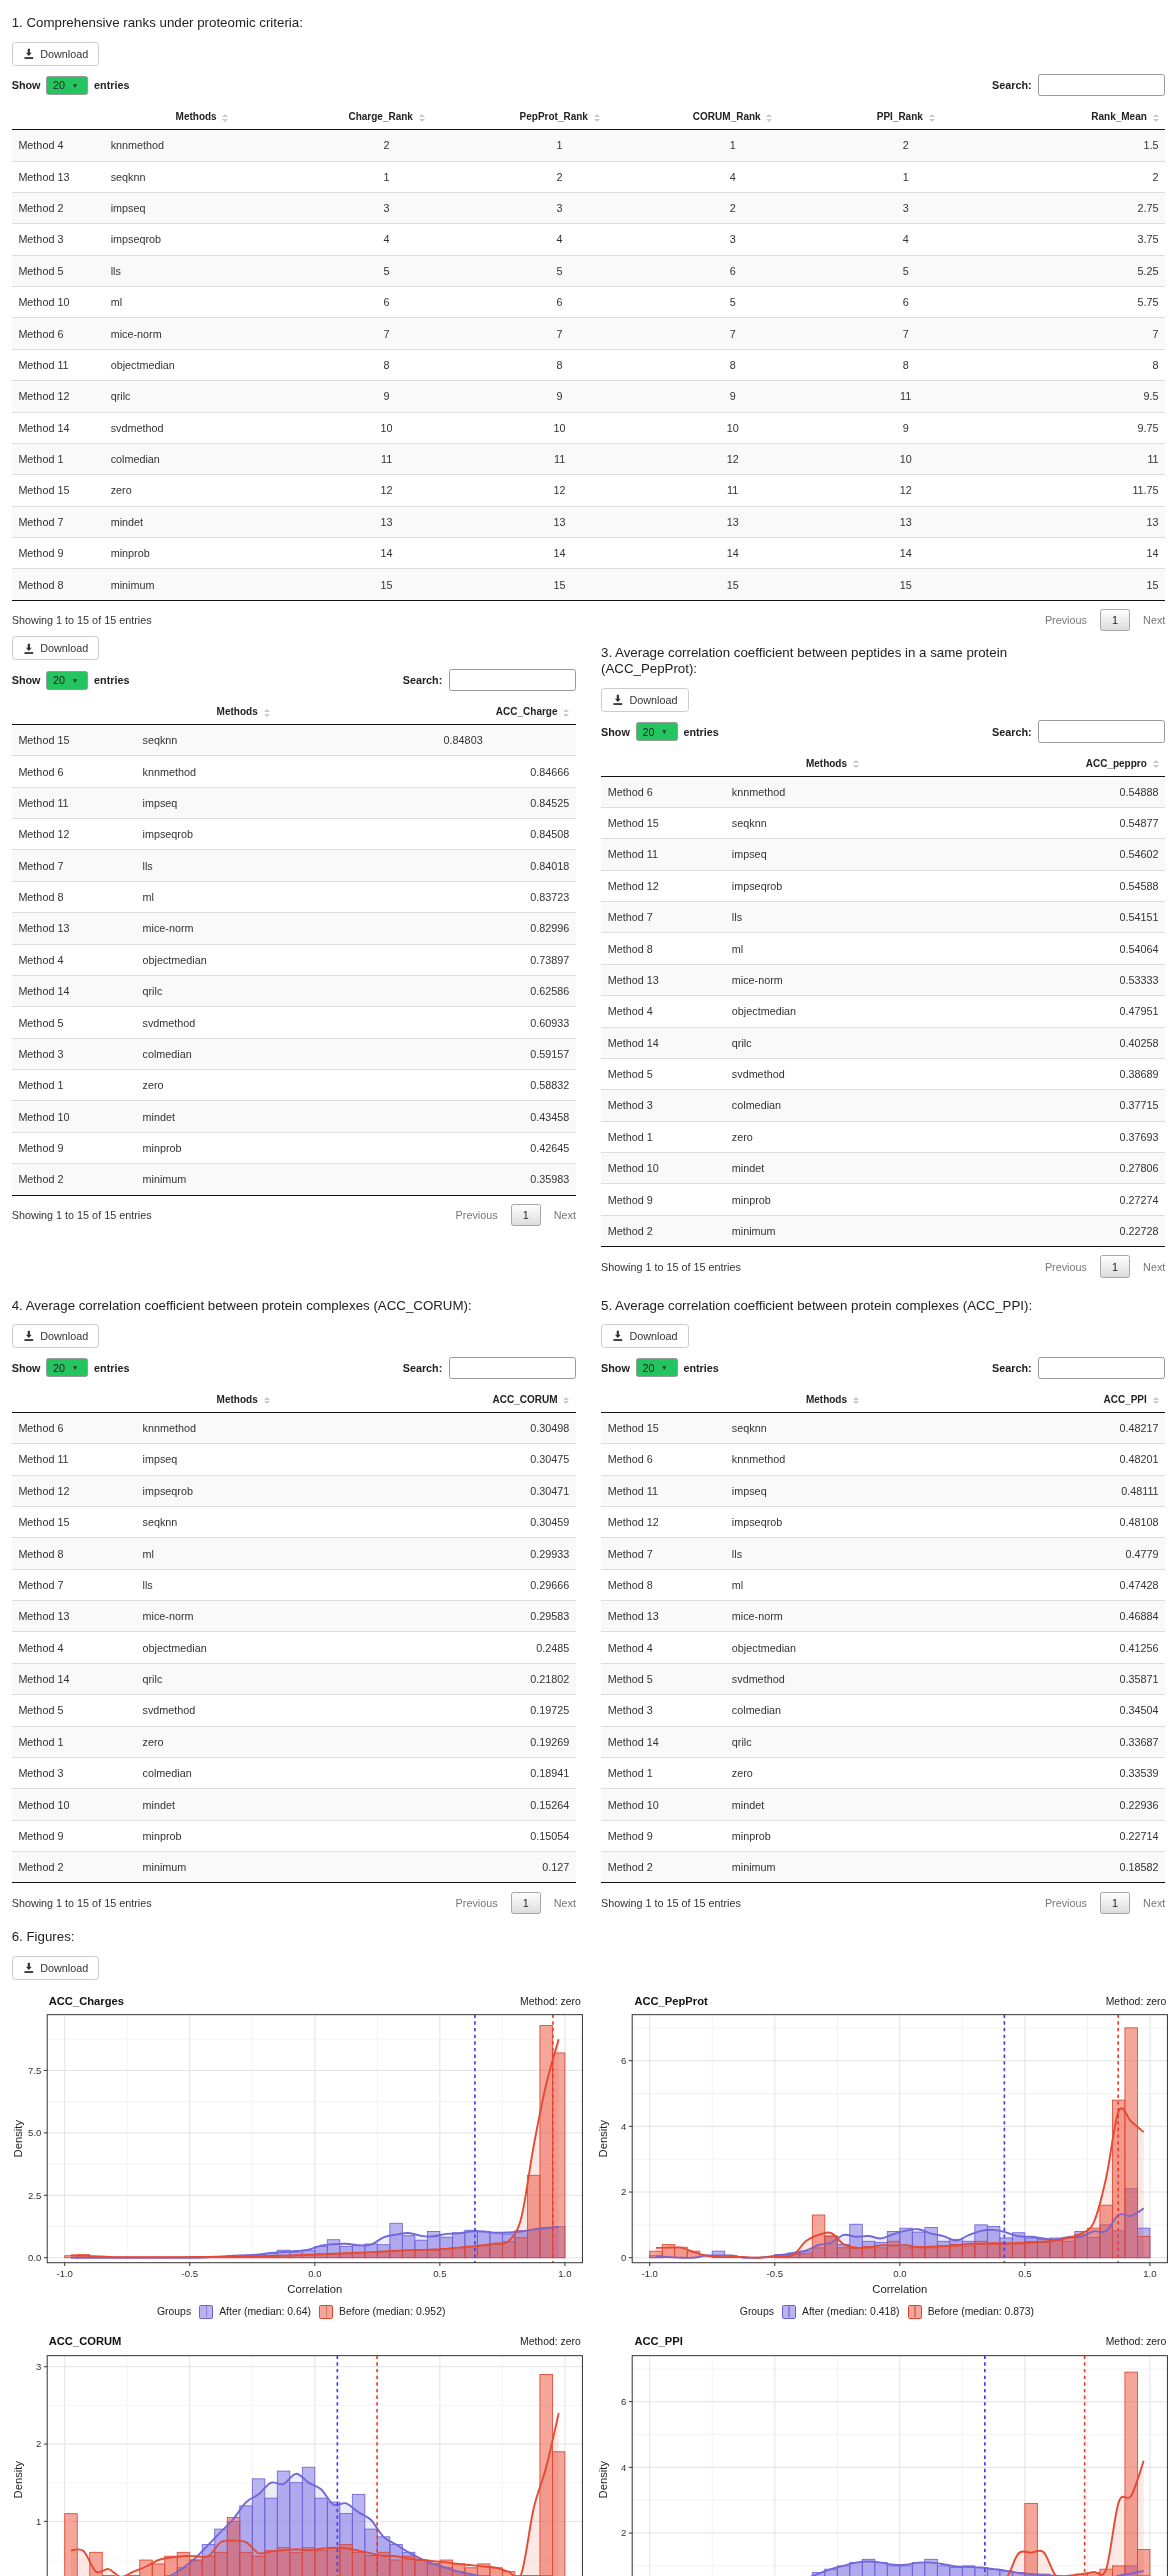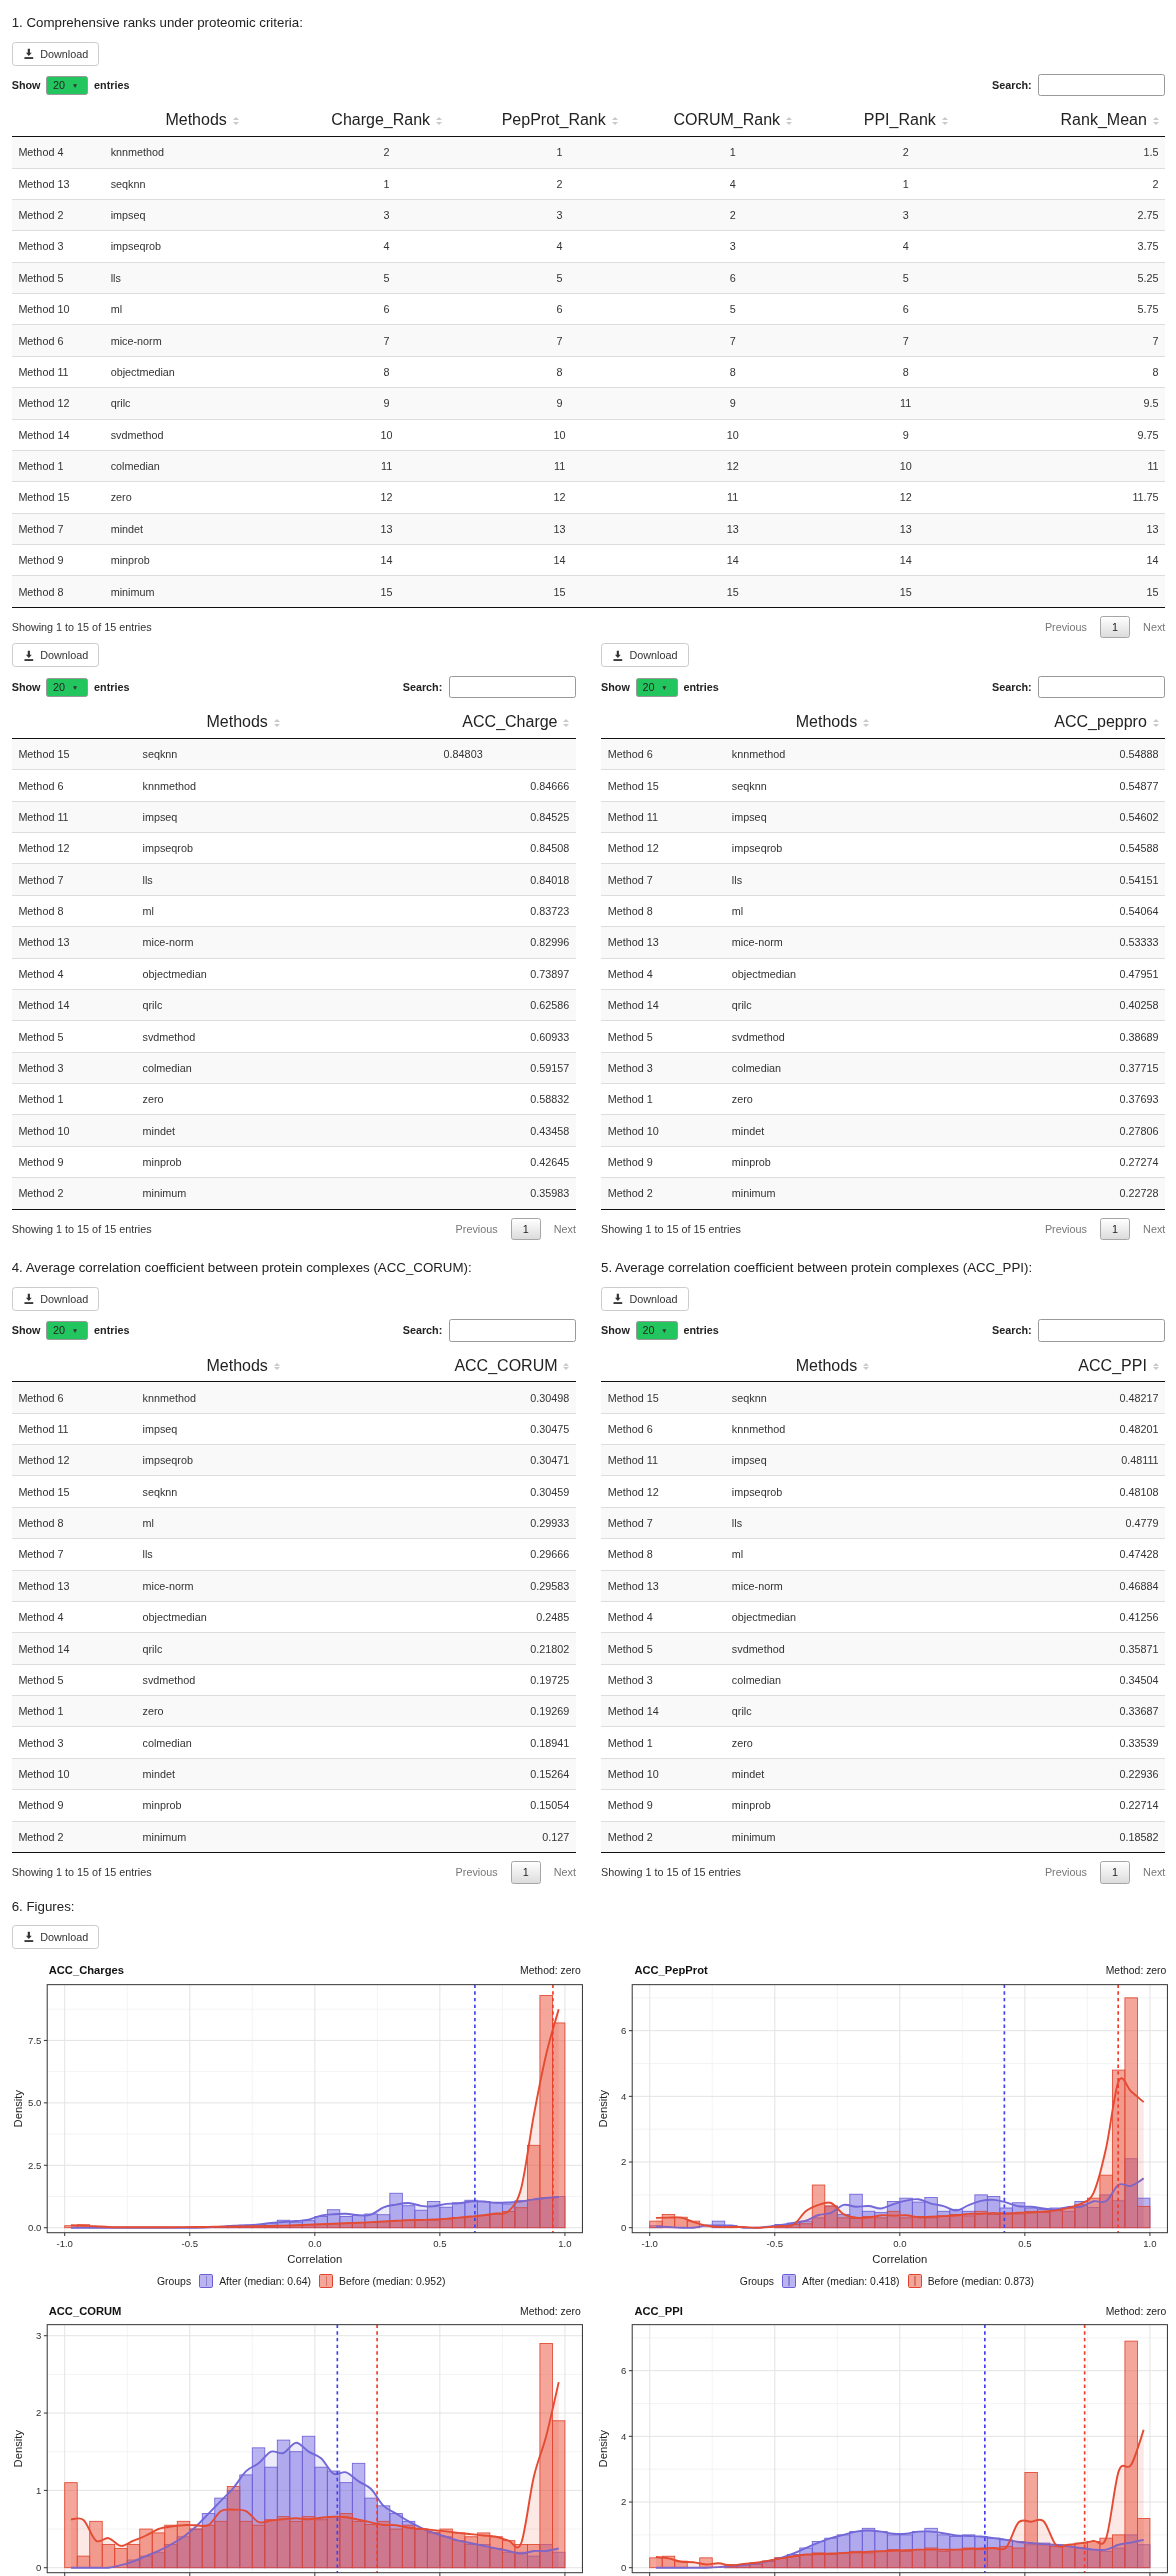--- a/index.html
+++ b/index.html
@@ -42,21 +42,21 @@
   .dt-select .caret { font-size:6.7px; color:#333; }
   .dt-search { display:inline-flex; align-items:center; gap:6.7px; font-weight:700; color:#222; }
   .dt-search input {
     width:127px; height:22.5px; border:0.8px solid #999; border-radius:2.5px;
     padding:1.7px 5px; font-size:10.8px; font-family:"Liberation Sans", sans-serif;
   }
 
   
   table.dt { width:100%; border-collapse:collapse; }
   table.dt thead th {
-    font-weight:400; color:#222; font-size:16px;
+    font-weight:700; color:#222; font-size:10px;
     padding:6.7px 6.7px; border-bottom:1.7px solid #111;
     white-space:nowrap;
   }
   table.dt td {
     padding:9.2px 6.7px; font-size:10.8px; color:#333;
     border-top:0.8px solid #ddd;
   }
   table.dt tbody tr:first-child td { border-top:none; }
   table.dt tbody tr:nth-child(odd) { background:#f9f9f9; }
   table.dt { border-bottom:1.7px solid #111; }
@@ -437,20 +437,21 @@
         <span class="dt-info">Showing 1 to 15 of 15 entries</span>
         <div class="dt-paginate">
           <span class="pg-ends">Previous</span>
           <span class="pg-num">1</span>
           <span class="pg-ends">Next</span>
         </div>
       </div>
     </section>
 
     <section class="dt-section half">
+      <h2 class="sec-title">3. Average correlation coefficient between peptides in a same protein (ACC_PepProt):</h2>
       <button class="btn-download">
         <span>
             <svg width="11.7" height="11.7" viewBox="0 0 16 16" fill="#333">
               <path d="M6.5 1h3v5.5H12L8 11 4 6.5h2.5z"></path>
               <path d="M2 12.5h12V15H2z"></path>
             </svg>
           </span>
         <span>Download</span>
       </button>
       <div class="dt-controls">

